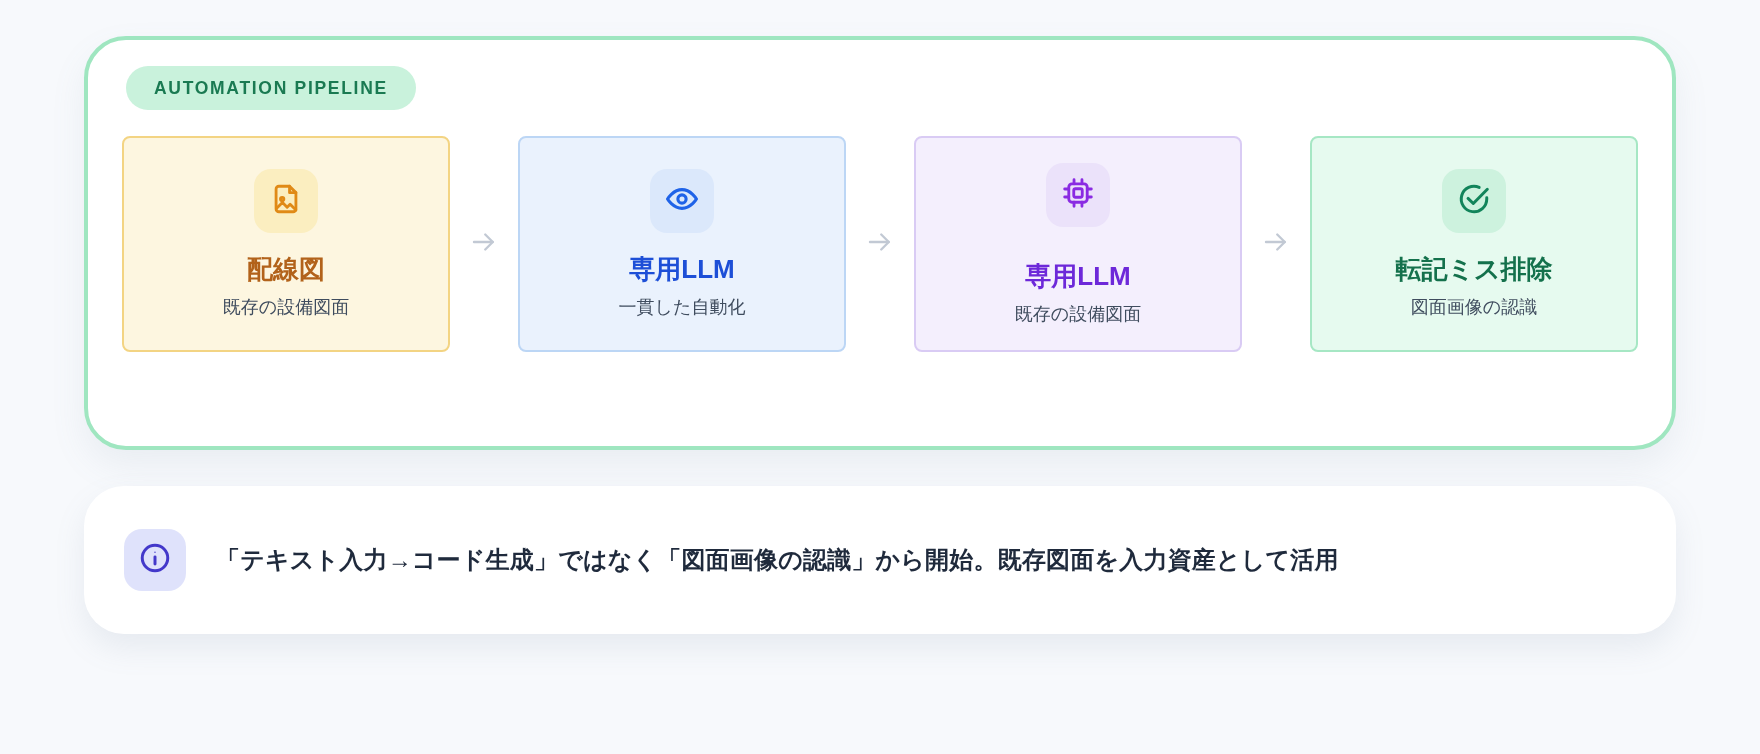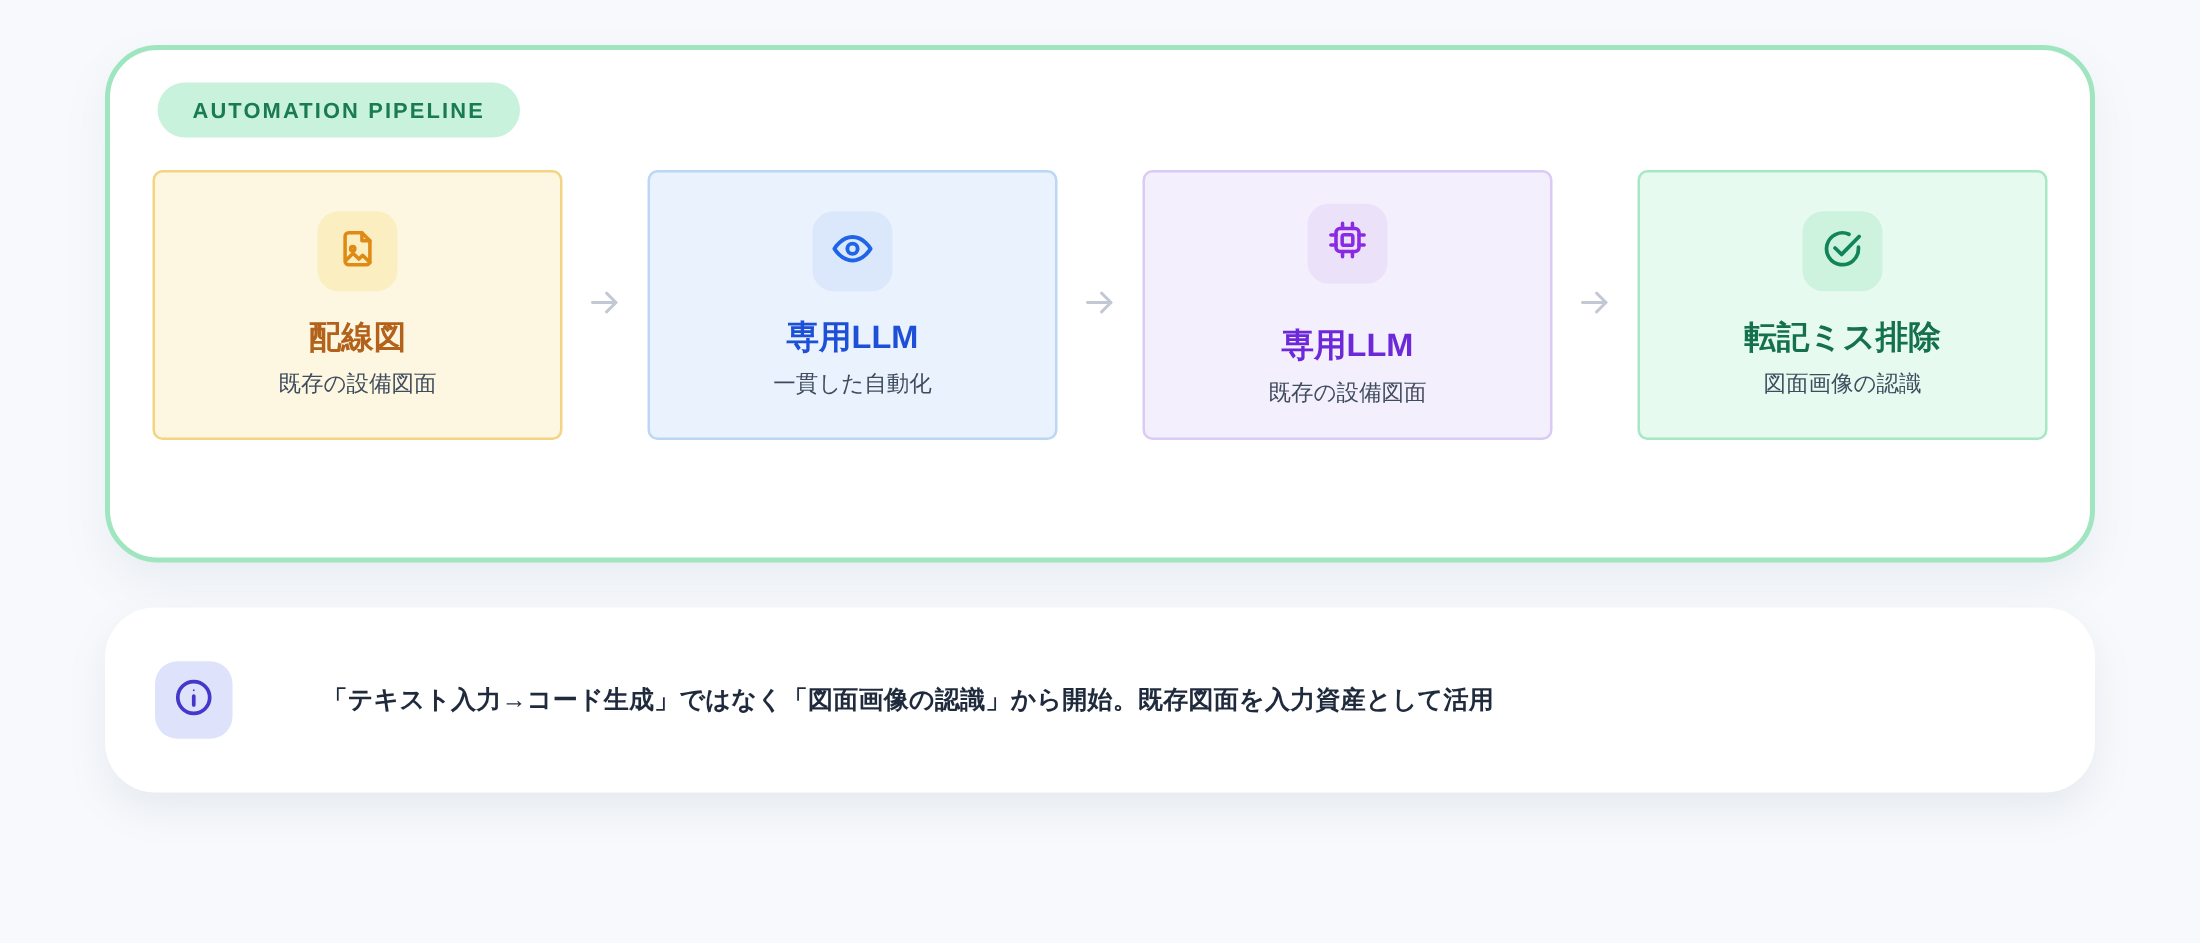--- a/index.html
+++ b/index.html
@@ -134,26 +134,25 @@
     height: 62px;
     border-radius: 18px;
     background: #dfe2fb;
     display: flex;
     align-items: center;
     justify-content: center;
     margin-right: 30px;
   }
 
   .note-text {
-    font-size: 20px;
+    font-size: 24px;
     font-weight: bold;
     color: #1f2a3c;
     letter-spacing: 0.2px;
     line-height: 1.3;
-    margin-left: 42px;
   }
 </style>
 </head>
 <body>
 
 <div class="page">
 
   <div class="pipeline-card">
 
     <div class="badge">AUTOMATION PIPELINE</div>

